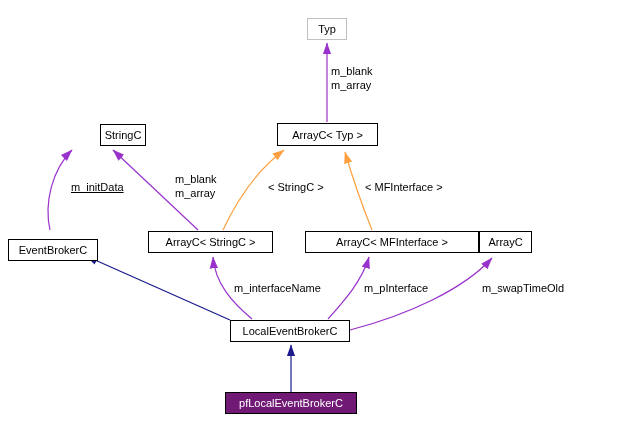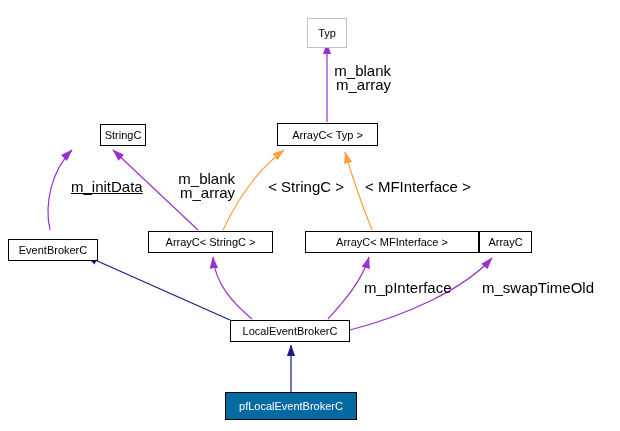--- a/index.html
+++ b/index.html
@@ -30,40 +30,40 @@
     font-size: 11px;
     display: flex;
     align-items: center;
     justify-content: center;
     white-space: nowrap;
     cursor: pointer;
     z-index: 2;
   }
   .edge-label {
     position: absolute;
-    font-size: 15px;
+    font-size: 11px;
     color: #000000;
-    text-align: right;
+    text-align: left;
     line-height: 14px;
     white-space: nowrap;
     z-index: 1;
   }
   .edge-label span { display: block; }
 
   
-  .n-typ      { left: 307px; top: 18px;  width: 40px;  height: 30px; border-color: #c0c0c0; }
+  .n-typ      { left: 307px; top: 18px;  width: 40px;  height: 22px; border-color: #c0c0c0; }
   .n-stringc  { left: 80px;  top: 124px; width: 46px;  height: 22px; margin-left: 20px; }
   .n-arr-typ  { left: 277px; top: 123px; width: 101px; height: 23px; }
   .n-evb      { left: 8px;   top: 231px; width: 90px;  height: 22px; margin-top: 8px; }
   .n-arr-str  { left: 148px; top: 231px; width: 125px; height: 22px; }
   .n-arr-mf   { left: 305px; top: 231px; width: 174px; height: 22px; }
   .n-timec    { left: 479px; top: 231px; width: 53px;  height: 22px; }
   .n-local    { left: 230px; top: 320px; width: 120px; height: 22px; }
-  .n-pflocal  { left: 225px; top: 392px; width: 132px; height: 28px;
-                background: #0369a1; color: #ffffff; border-color: #000000; }
+  .n-pflocal  { left: 225px; top: 392px; width: 132px; height: 22px;
+                background: #701a75; color: #ffffff; border-color: #000000; }
 
   
   .l-blank-typ { left: 331px; top: 64px;  width: 60px;  }
   .l-initdata  { left: 71px;  top: 180px; width: 68px; text-decoration: underline;  }
   .l-blank-mid { left: 175px; top: 172px; width: 60px;  }
   .l-tmpl-str  { left: 268px; top: 180px; width: 76px;  }
   .l-tmpl-mf   { left: 365px; top: 180px; width: 100px; }
   .l-ifname    { left: 234px; top: 281px; width: 108px; }
   .l-pintf     { left: 364px; top: 281px; width: 84px;  }
   .l-swap      { left: 482px; top: 281px; width: 104px; }
@@ -120,20 +120,23 @@
   <div class="edge-label l-blank-mid">
     <span>m_blank</span>
     <span>m_array</span>
   </div>
   <div class="edge-label l-tmpl-str">
     <span>&lt; StringC &gt;</span>
   </div>
   <div class="edge-label l-tmpl-mf">
     <span>&lt; MFInterface &gt;</span>
   </div>
+  <div class="edge-label l-ifname">
+    <span>m_interfaceName</span>
+  </div>
   <div class="edge-label l-pintf">
     <span>m_pInterface</span>
   </div>
   <div class="edge-label l-swap">
     <span>m_swapTimeOld</span>
   </div>
 
 </div>
 
 </body></html>

